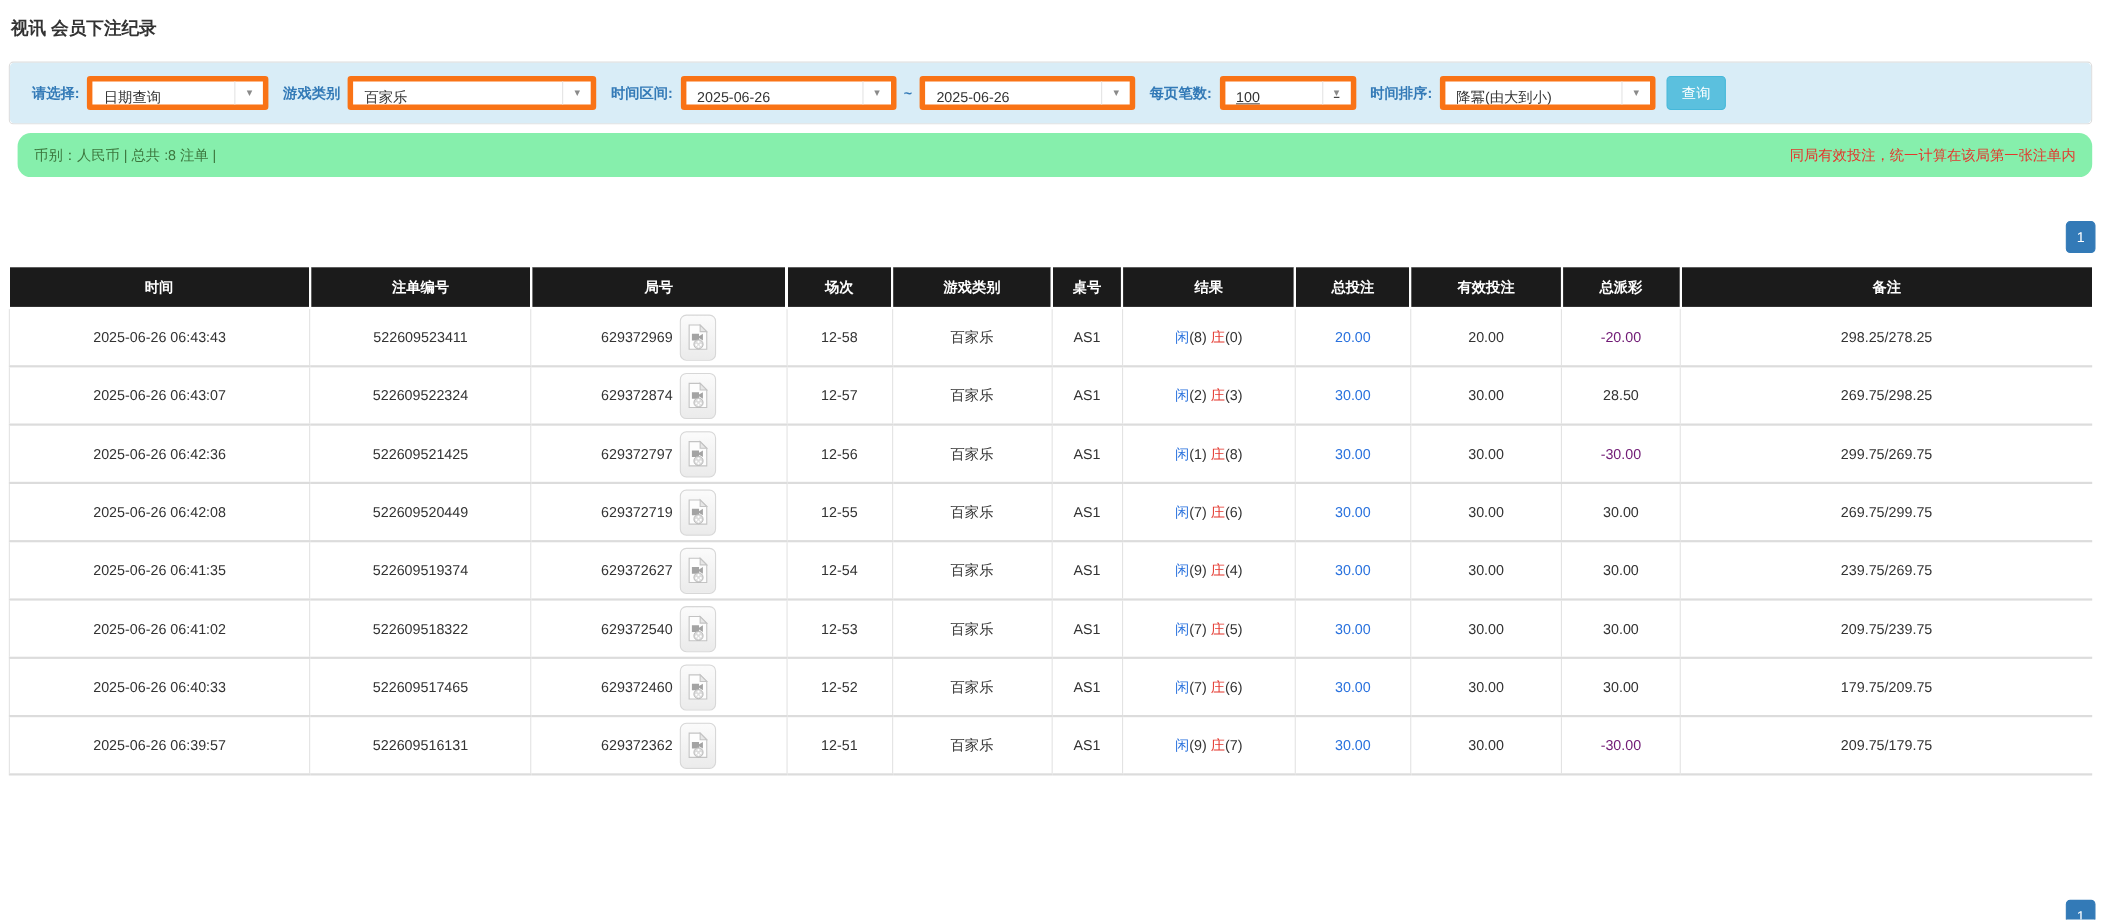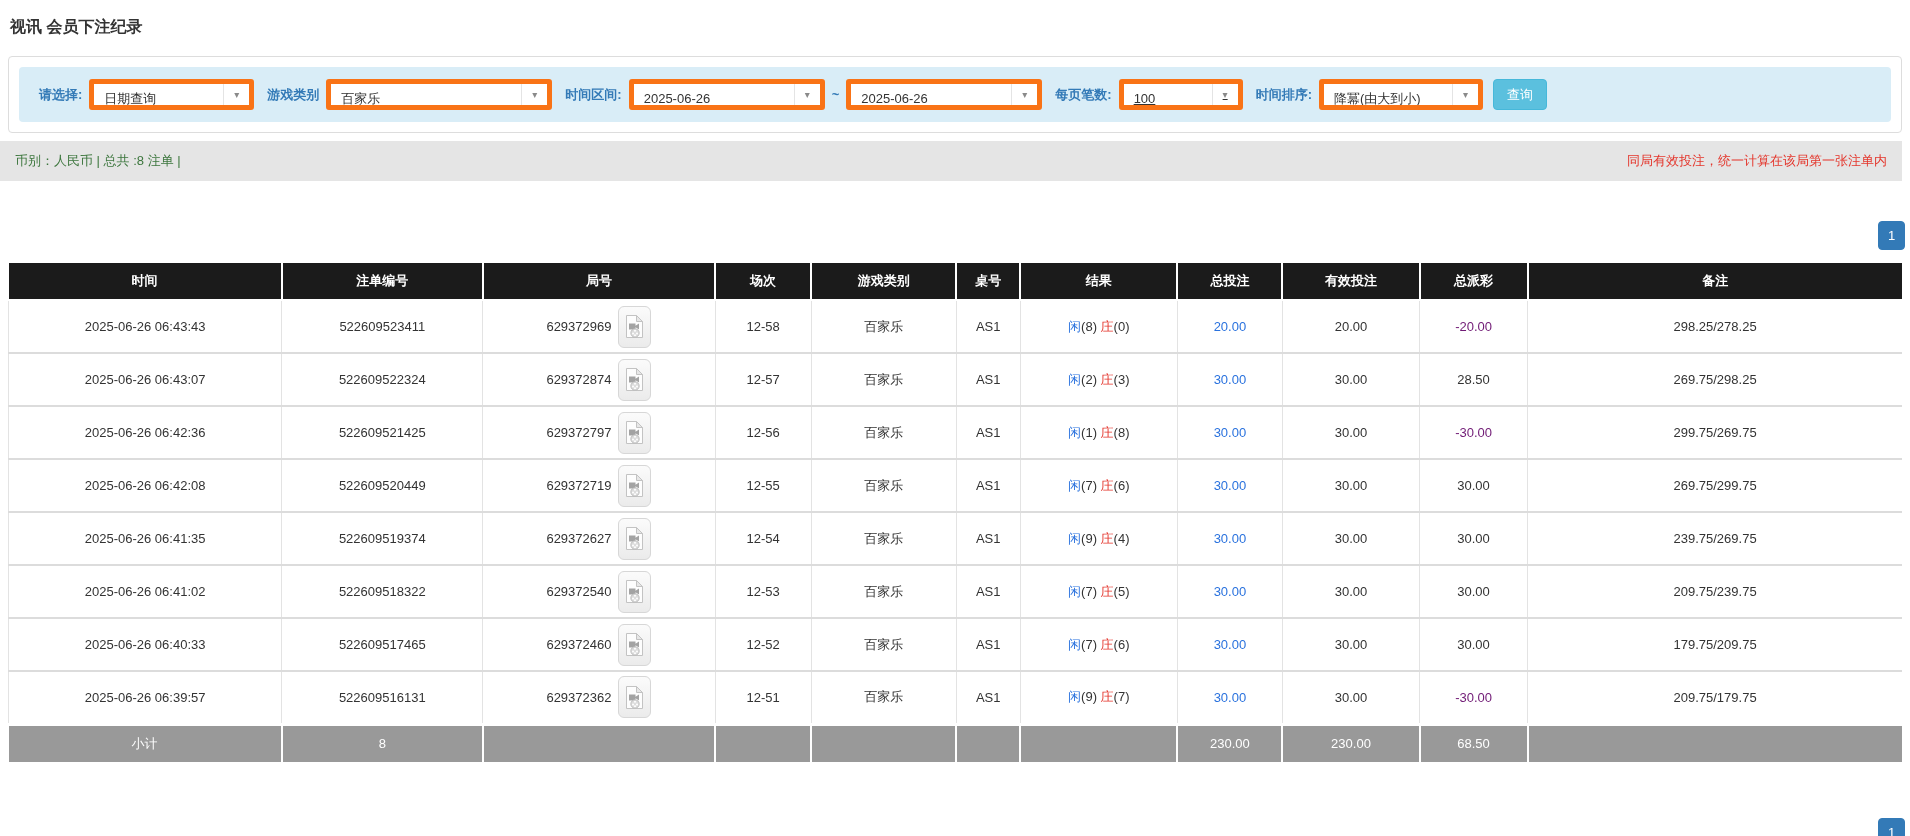--- a/index.html
+++ b/index.html
@@ -19,21 +19,21 @@
     height: 26px;
     line-height: 26px;
   }
 
   
   .filter-panel {
     margin: 16px 8px 0 8px;
     border: 1px solid #ddd;
     border-radius: 4px;
     background: #fff;
-    padding: 10px;
+    padding: 0;
   }
   .filter-bar {
     background: #d9edf7;
     border-radius: 4px;
     padding: 12px 12px;
     display: flex;
     align-items: center;
     gap: 7px;
   }
   .f-label {
@@ -68,39 +68,39 @@
     align-items: center;
     justify-content: center;
     color: #8a8a8a;
     font-size: 10px;
     border-left: 1px solid #e4e4e4;
   }
   .w-dateq  { width: 165px; }
   .w-game   { width: 226px; }
   .w-date   { width: 196px; }
   .w-size   { width: 124px; text-decoration: underline; }
-  .w-sort   { width: 164px; }
+  .w-sort   { width: 196px; }
   .tilde { color: #337ab7; font-weight: bold; font-size: 13px; }
   .btn-search {
     height: 31px;
     padding: 0 13px;
     background: #5bc0de;
     border: 1px solid #46b8da;
     border-radius: 4px;
     color: #fff;
     font-size: 13px;
     cursor: pointer;
     margin-left: 3px;
   }
 
   
   .summary-bar {
-    margin: 8px 8px 0 0;
-    background: #e5e5e5;
-    border-radius: 0;
+    margin: 8px 8px 0 16px;
+    background: #86efac;
+    border-radius: 12px;
     padding: 12px 15px;
     display: flex;
     justify-content: space-between;
     align-items: center;
     font-size: 13px;
     line-height: 16px;
   }
   .summary-left { color: #3c763d; }
   .summary-note { color: #e4362c; }
 
@@ -524,31 +524,18 @@
       <span class="result-player">闲</span><span class="result-num">(9)</span>
       <span class="result-banker">庄</span><span class="result-num">(7)</span>
     </td>
     <td><span class="bet-link">30.00</span></td>
     <td>30.00</td>
     <td class="payout-cell neg">-30.00</td>
     <td>209.75/179.75</td>
   </tr>
     </tbody>
   <tbody>
-    <tr class="summary-row">
-      <td>小计</td>
-      <td>8</td>
-      <td></td>
-      <td></td>
-      <td></td>
-      <td></td>
-      <td></td>
-      <td>230.00</td>
-      <td>230.00</td>
-      <td>68.50</td>
-      <td></td>
-    </tr>
   </tbody>
 </table>
 
 <div class="pagination-bottom">
   <div class="page-btn">1</div>
 </div>
 
 </body></html>

